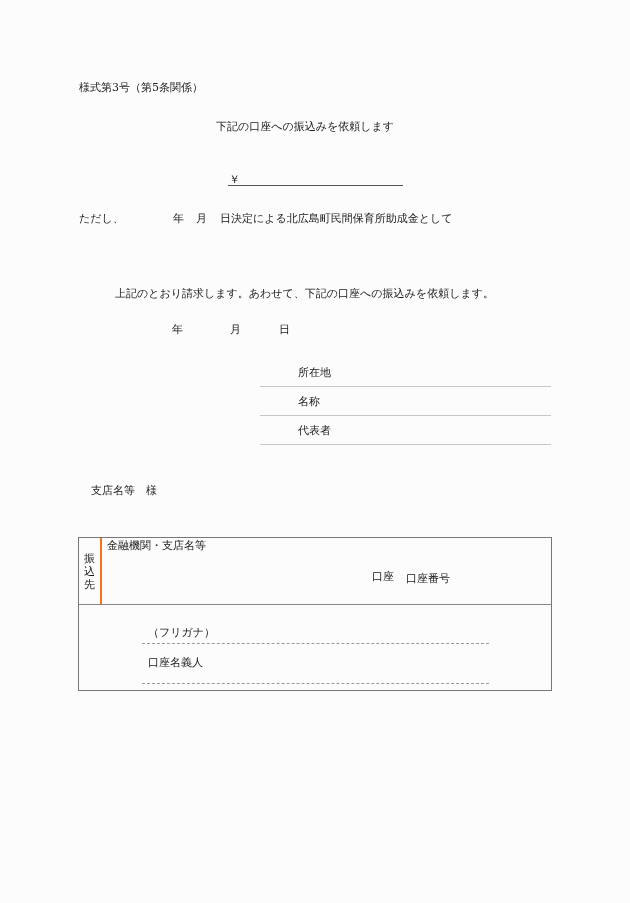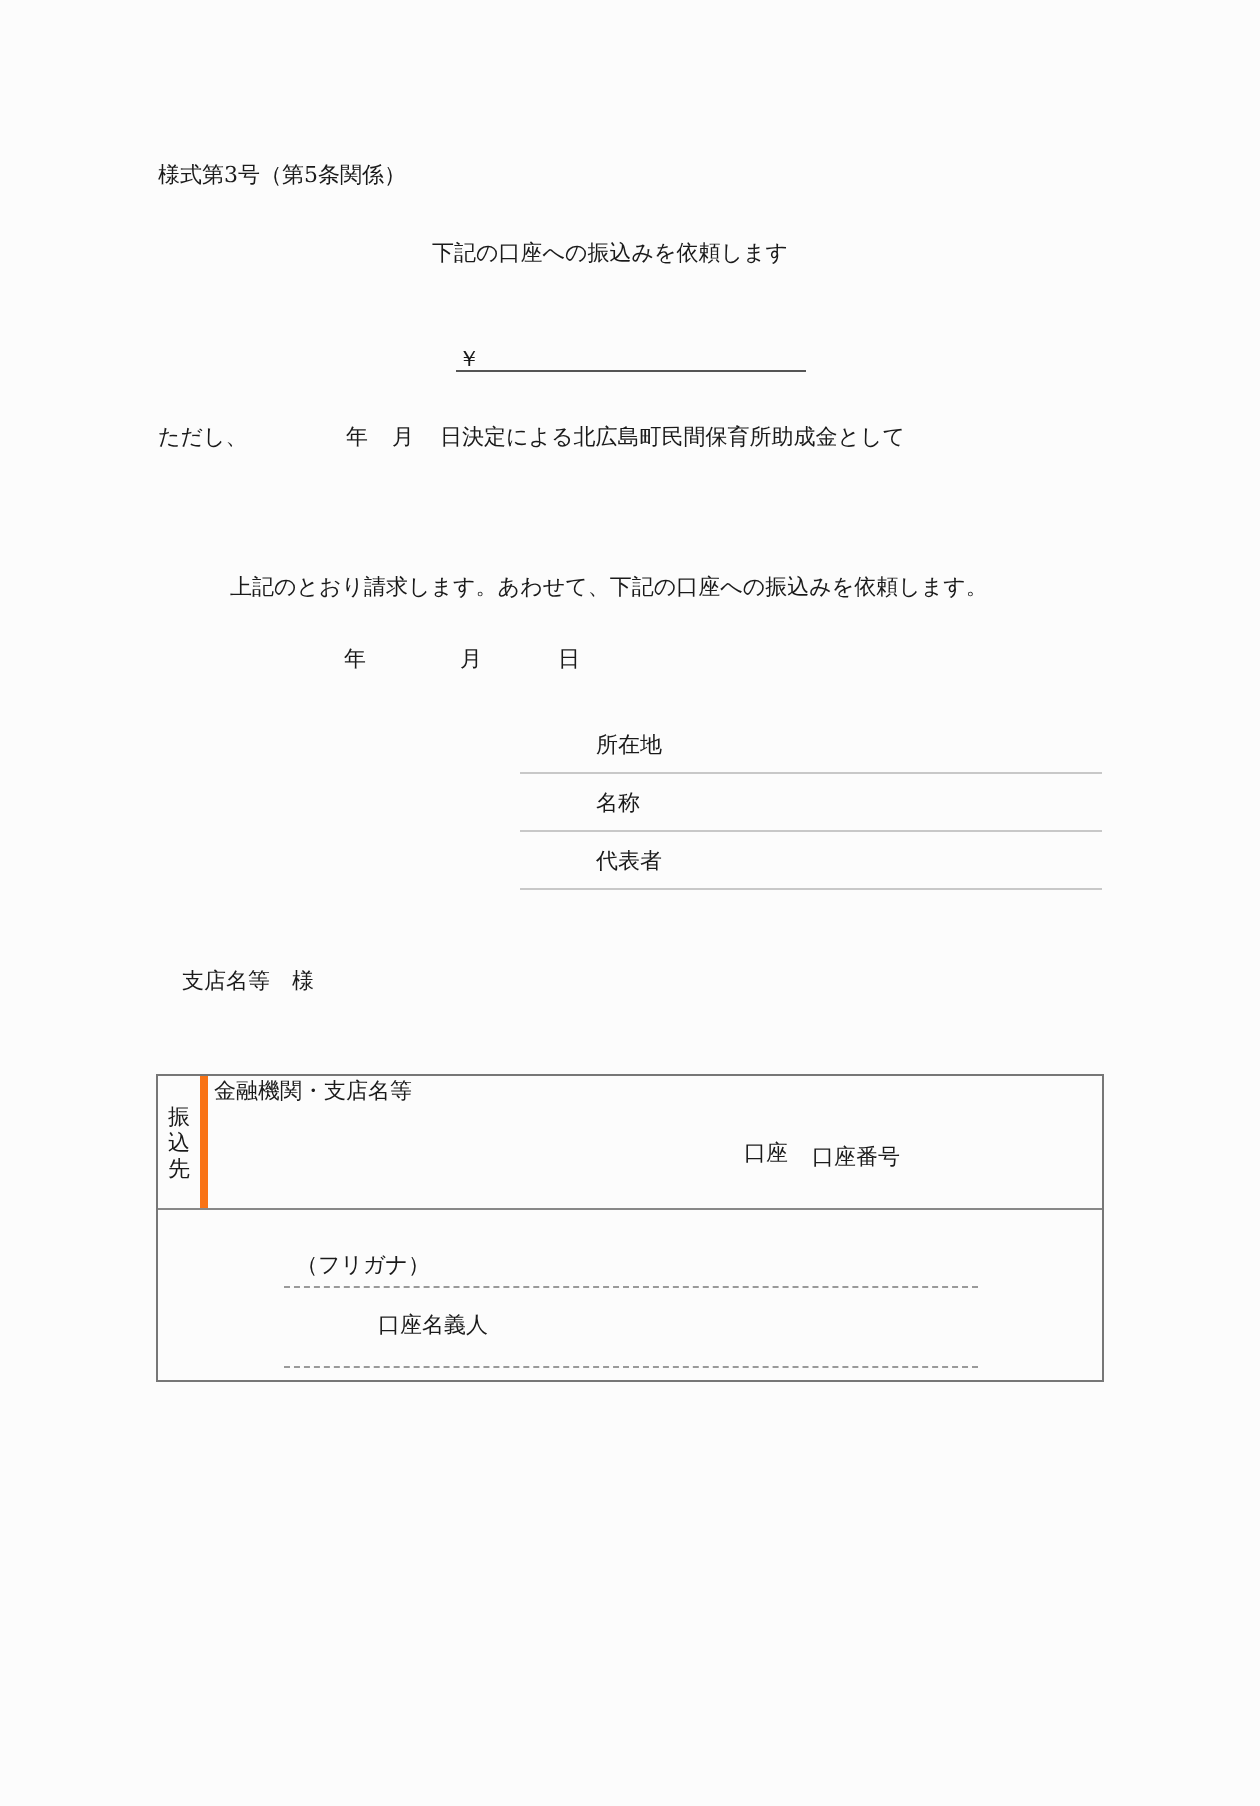--- a/index.html
+++ b/index.html
@@ -59,37 +59,37 @@
     .bank-top {
       position: absolute;
       left: 0; top: 0;
       width: 472px; height: 66px;
       border-bottom: 1px solid #888;
     }
     .bank-side {
       position: absolute;
       left: 0; top: 0;
       width: 21px; height: 66px;
-      border-right: 4px solid #f97316;
+      border-right: 2px solid #f97316;
     }
     .bank-side-text {
       position: absolute;
       left: 5px; top: 14px;
       width: 12px;
       line-height: 13px;
       font-size: 11px;
       white-space: normal;
       word-break: break-all;
     }
     .bank-name-label { left: 28px; top: 1px; text-align: right; }
     .account-number-label { left: 327px; top: 1px; margin-top: 33px; }
     .account-type-label { left: 293px; top: 32px; }
 
     .furigana-label { left: 69px; top: 88px; }
-    .holder-label { left: 69px; top: 118px; margin-left: 41px; }
+    .holder-label { left: 69px; top: 118px; }
     .dotted-line {
       position: absolute;
       left: 63px; width: 347px; height: 0;
       border-top: 1px dashed #9a9a9a;
     }
 
     .field-value { color: #1a1a1a; }
   </style>
 </head>
 <body>

